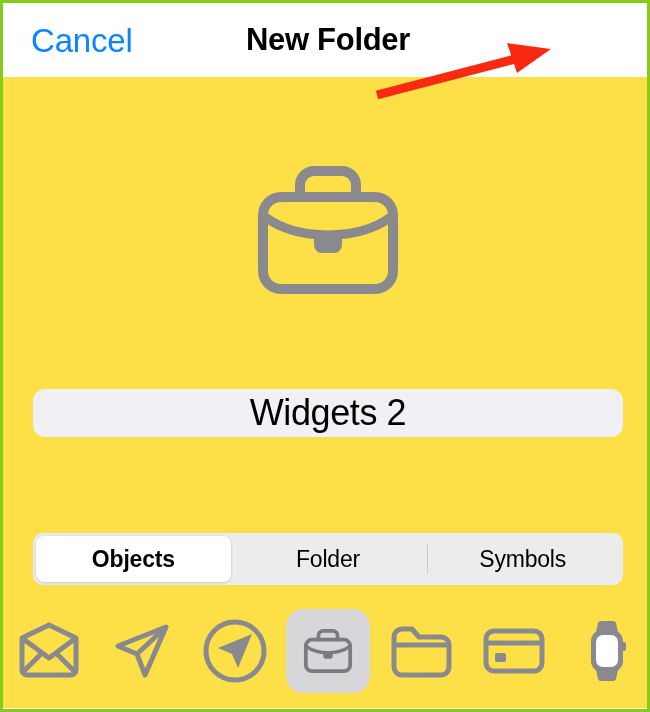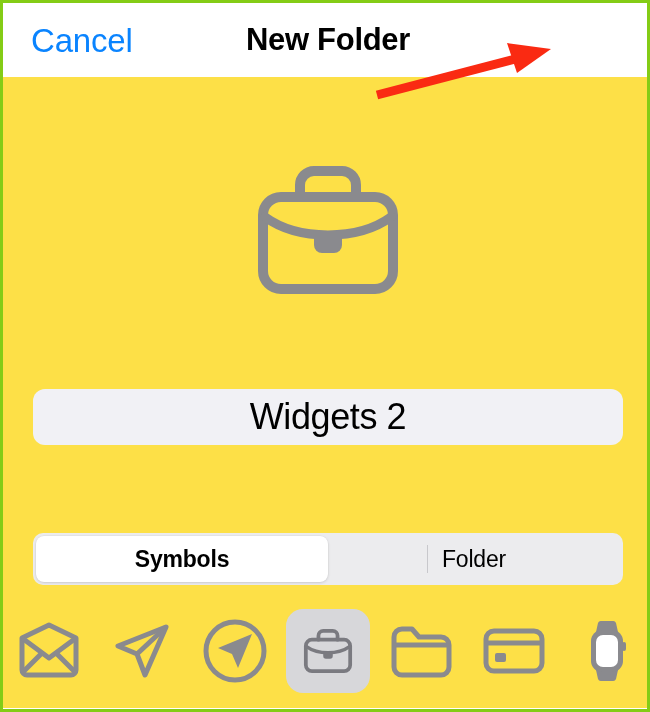--- a/index.html
+++ b/index.html
@@ -64,21 +64,21 @@
     top: 152px; left: 0;
     width: 650px;
     display: flex;
     justify-content: center;
   }
 
   
   .name-field {
     position: absolute;
     left: 30px; top: 386px;
-    width: 590px; height: 56px;
+    width: 590px; height: 48px;
     background: #f1f1f5;
     border-radius: 12px;
     display: flex;
     align-items: center;
     justify-content: center;
     cursor: text;
   }
   .name-field-text {
     font-size: 36px;
     color: #000000;
@@ -184,22 +184,23 @@
 
       <path d="M71 76 h28 v14 a8 8 0 0 1 -8 8 h-12 a8 8 0 0 1 -8 -8 z" fill="#8a8a8e"></path>
     </svg>
   </div>
 
   <div class="name-field" title="Folder Name">
     <span class="name-field-text">Widgets 2</span>
   </div>
 
   <div class="segmented">
-    <div class="segment selected">Symbols</div>
+    <div class="segment selected">Objects</div>
     <div class="segment">Folder</div>
+    <div class="segment">Symbols</div>
     <div class="seg-divider"></div>
   </div>
 
   <div class="icon-row">
 
     <div class="icon-cell">
       <div class="icon-tile">
         <svg width="66" height="58" viewBox="0 0 66 58">
           <path d="M6 16 L33 3 L60 16 V48 a5 5 0 0 1 -5 5 H11 a5 5 0 0 1 -5 -5 Z" fill="none" stroke="#8a8a8e" stroke-width="5" stroke-linejoin="round"></path>
           <path d="M6 16 L33 36 L60 16" fill="none" stroke="#8a8a8e" stroke-width="5" stroke-linejoin="round"></path>

